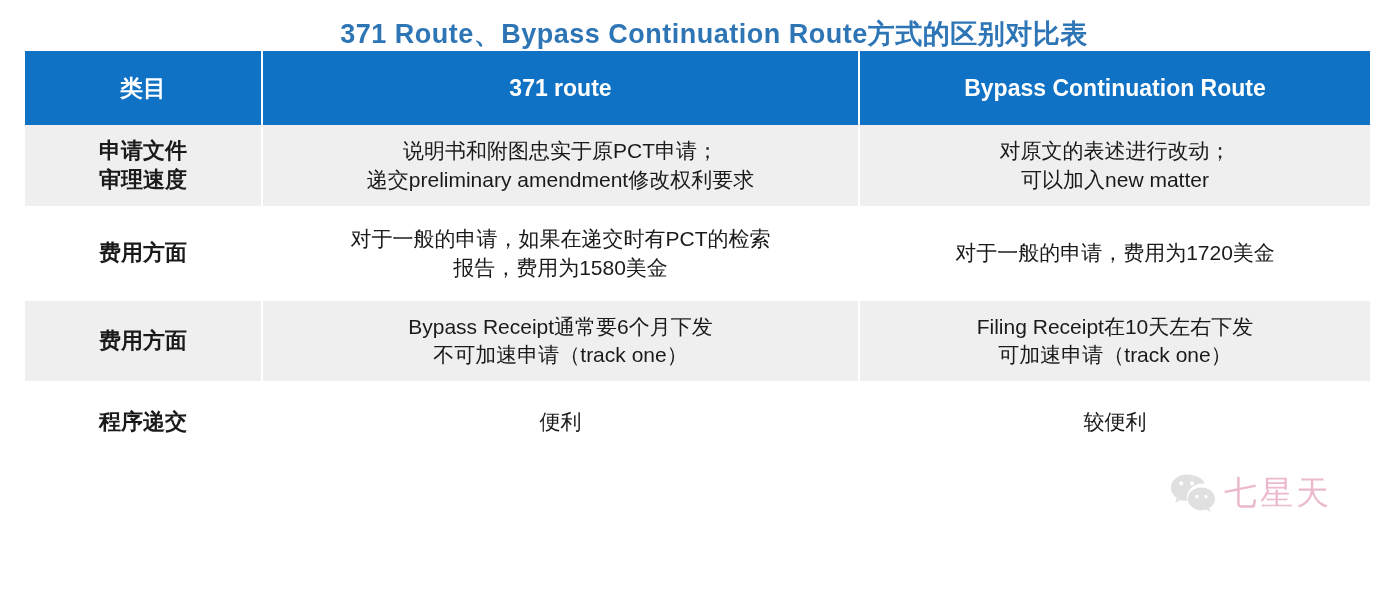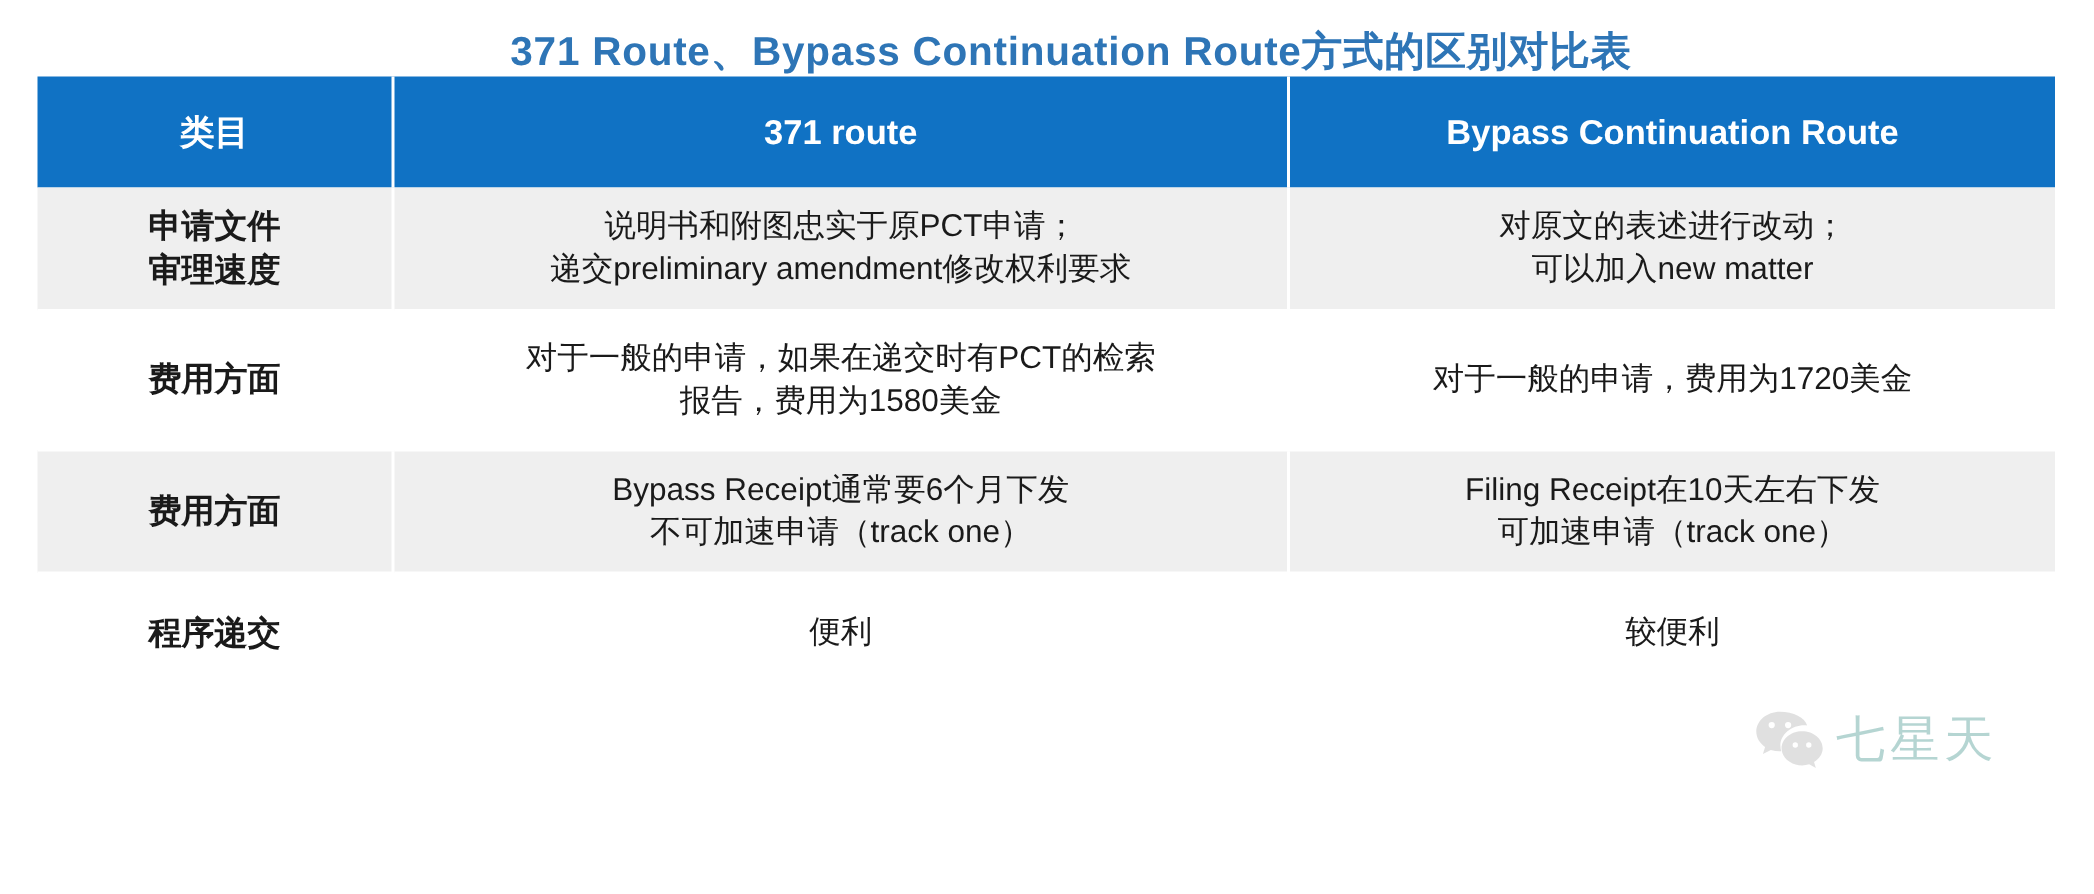--- a/index.html
+++ b/index.html
@@ -103,21 +103,21 @@
     opacity: 0.30;
     pointer-events: none;
   }
   #watermark .wm-logo {
     width: 46px;
     height: 40px;
     flex: none;
   }
   #watermark .wm-text {
     font-size: 33px;
-    color: #0f766e;
+    color: #be185d;
     letter-spacing: 3px;
     white-space: nowrap;
     font-weight: 300;
   }
 </style>
 </head>
 <body>
 
 <div id="page-title">371 Route、Bypass Continuation Route方式的区别对比表</div>
 

